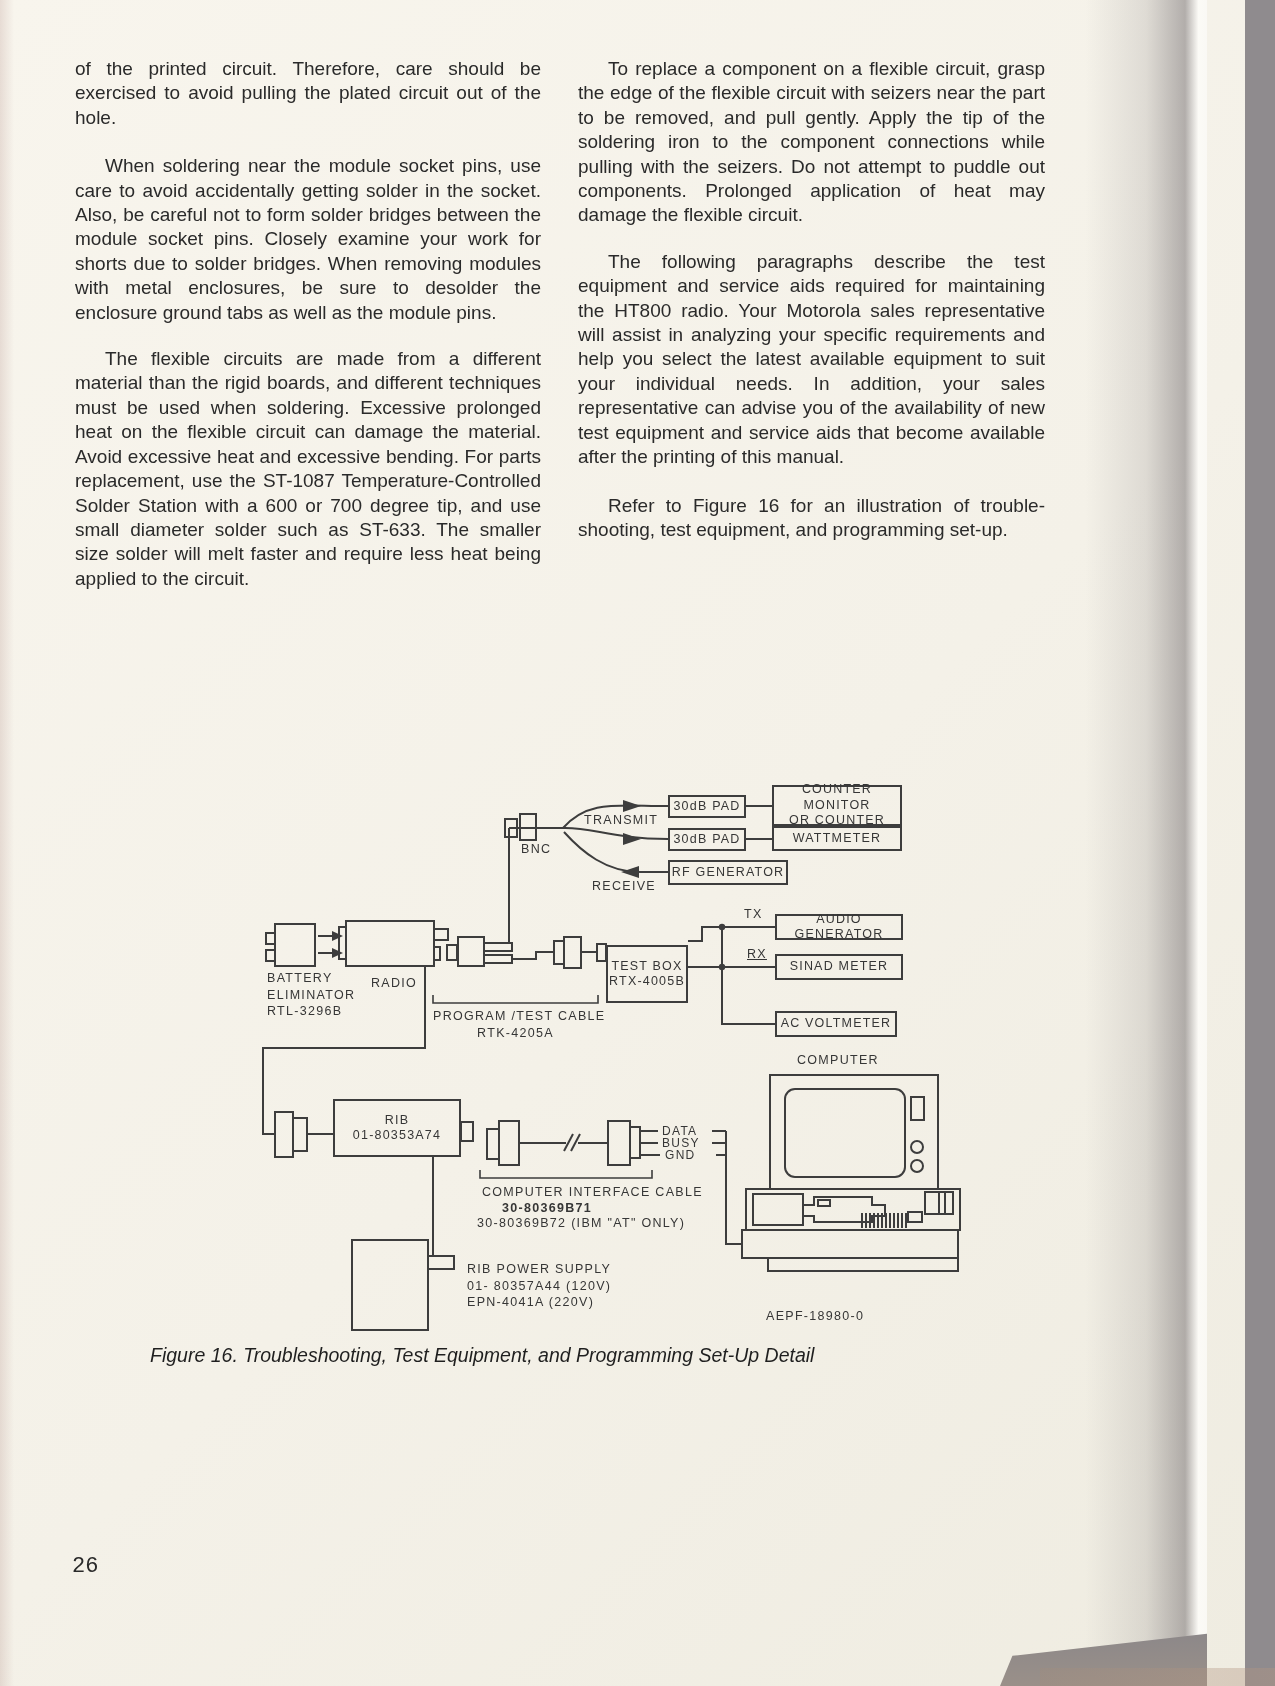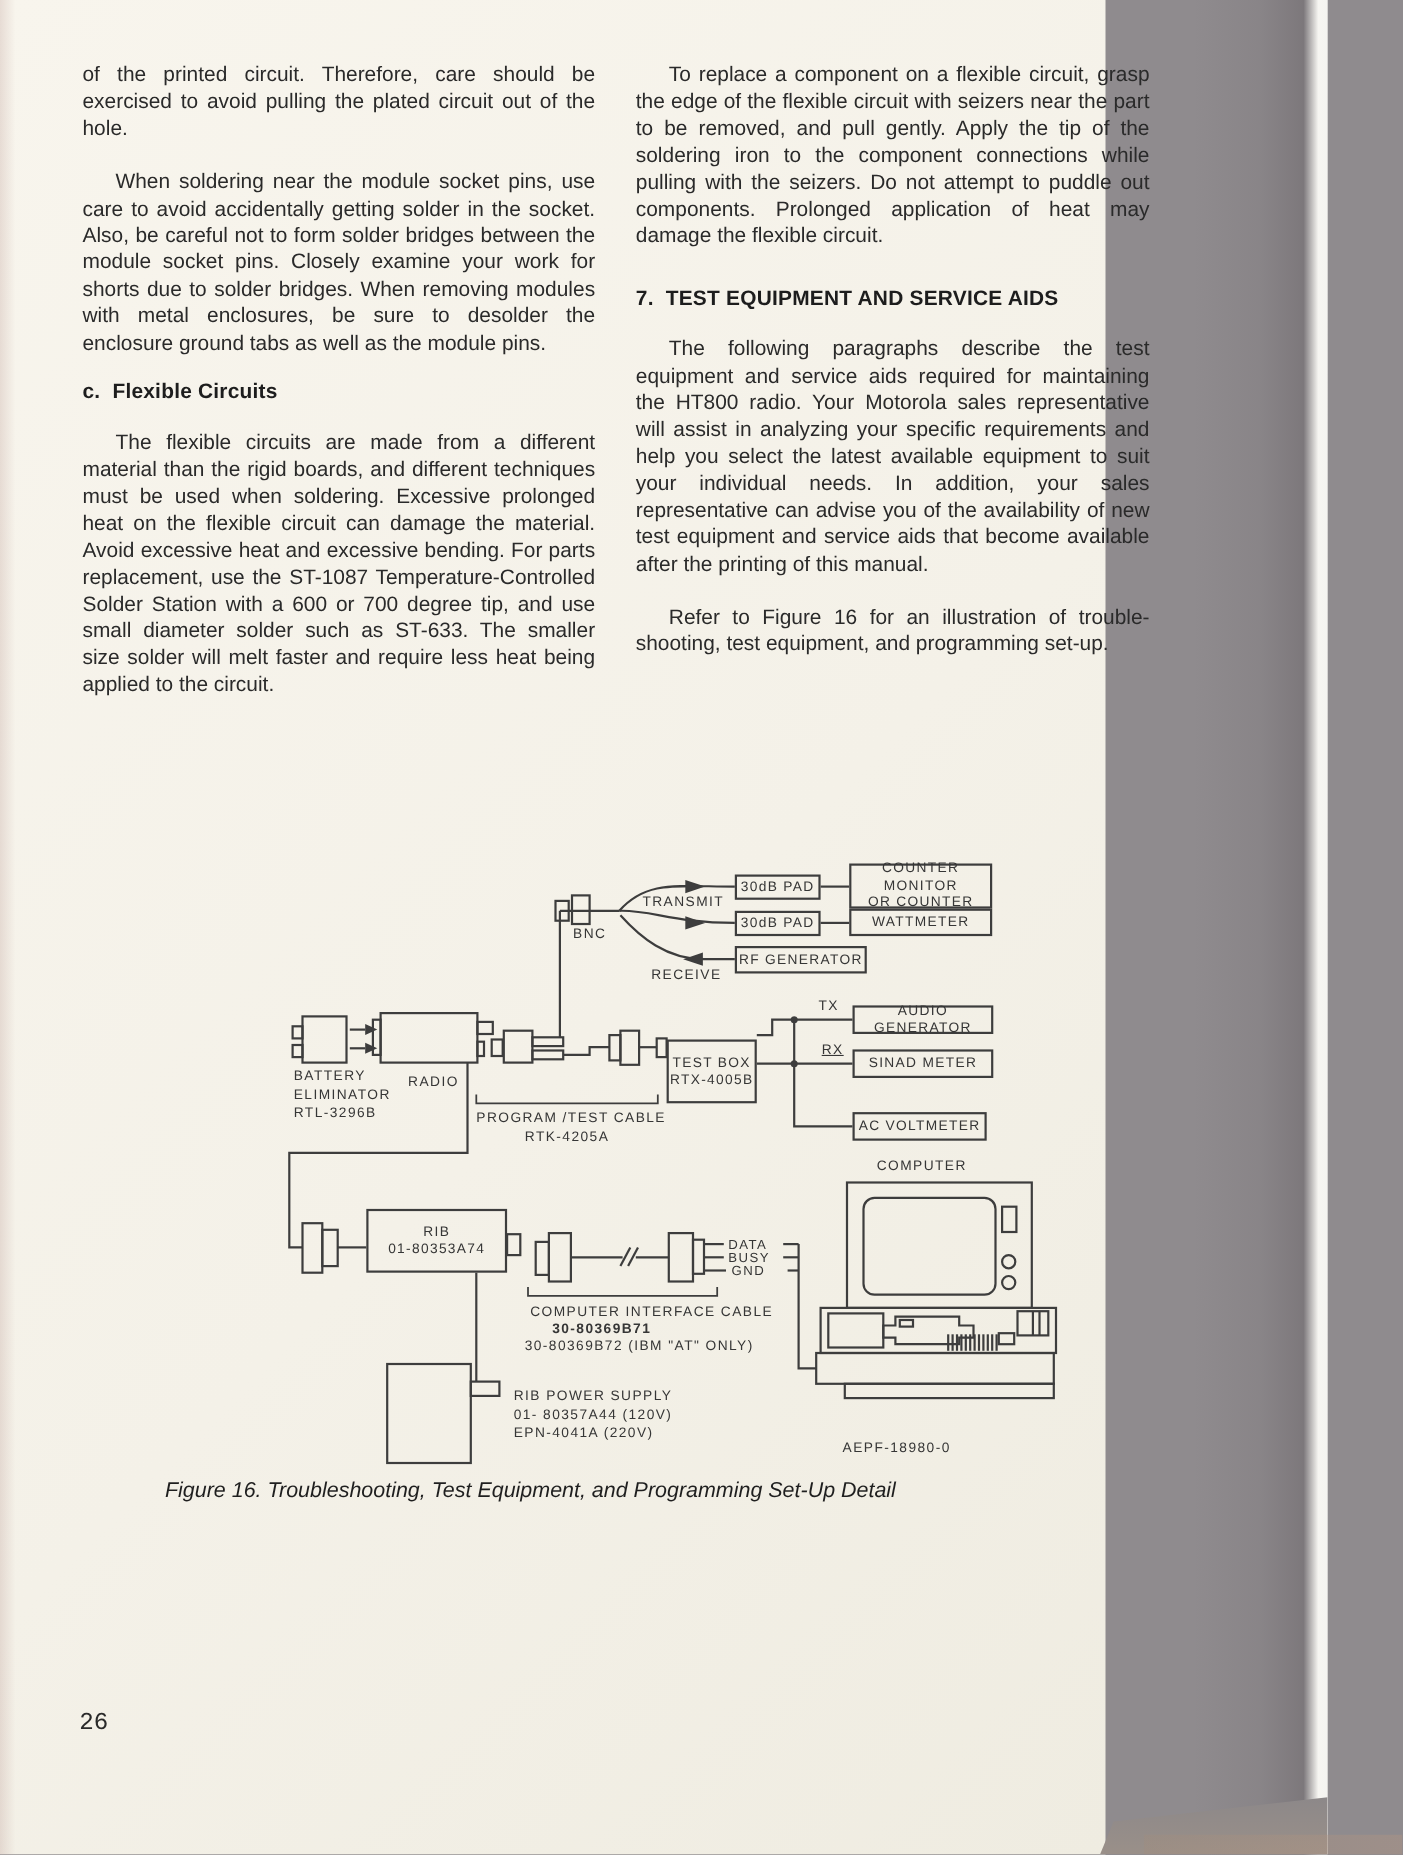--- a/index.html
+++ b/index.html
@@ -2,22 +2,23 @@
 <html><head>
 <meta charset="utf-8">
 <style>
   html,body{margin:0;padding:0;}
   body{
     width:1275px;height:1686px;position:relative;overflow:hidden;
     background:#8f8b8e;
     font-family:"Liberation Sans",sans-serif;
   }
   .page{
-    position:absolute;left:0;top:0;width:1005px;height:1686px;
+    position:absolute;left:0;top:0;width:1207px;height:1686px;
     background:linear-gradient(135deg,#f8f5ed 0%,#f4f1e8 55%,#efece1 100%);
+    padding-left:38px;
   }
   .left-shade{position:absolute;left:0;top:0;width:14px;height:1686px;
     background:linear-gradient(to right,rgba(170,130,125,0.22),rgba(170,130,125,0));}
   .right-shade{position:absolute;left:1085px;top:0;width:122px;height:1686px;
     background:linear-gradient(to right,rgba(105,99,103,0) 0%,rgba(105,99,103,0.16) 50%,
       rgba(105,99,103,0.48) 82%,rgba(252,251,247,0.95) 93%,rgba(250,249,245,0.95) 100%);}
   .corner-cut{position:absolute;left:1000px;top:1628px;width:207px;height:58px;
     background:linear-gradient(to bottom,#8b8789,#9a9089);
     clip-path:polygon(6% 48%,100% 10%,100% 100%,0 100%);}
   .bottom-warm{position:absolute;left:1040px;top:1668px;width:235px;height:18px;
@@ -50,27 +51,25 @@
   .pagenum{position:absolute;left:72px;top:1554px;font-size:22px;color:#2a2a2a;font-family:Liberation Mono, monospace;}
 </style>
 </head>
 <body>
 
 <div class="page">
 
   <div class="col col-left">
     <p class="cont">of the printed circuit. Therefore, care should be exercised to avoid pulling the plated circuit out of the hole.</p>
     <p class="gap">When soldering near the module socket pins, use care to avoid accidentally getting solder in the socket. Also, be careful not to form solder bridges between the module socket pins. Closely examine your work for shorts due to solder bridges. When removing modules with metal enclosures, be sure to desolder the enclosure ground tabs as well as the module pins.</p>
-    <h3>c.&nbsp; Flexible Circuits</h3>
     <p class="afterhead">The flexible circuits are made from a different material than the rigid boards, and different techniques must be used when soldering. Excessive prolonged heat on the flexible circuit can damage the material. Avoid excessive heat and excessive bending. For parts replacement, use the ST-1087 Temperature-Controlled Solder Station with a 600 or 700 degree tip, and use small diameter solder such as ST-633. The smaller size solder will melt faster and require less heat being applied to the circuit.</p>
   </div>
 
   <div class="col col-right">
     <p>To replace a component on a flexible circuit, grasp the edge of the flexible circuit with seizers near the part to be removed, and pull gently. Apply the tip of the soldering iron to the component connections while pulling with the seizers. Do not attempt to puddle out components. Prolonged application of heat may damage the flexible circuit.</p>
-    <h3 class="bighead">7.&nbsp; TEST EQUIPMENT AND SERVICE AIDS</h3>
     <p class="afterhead">The following paragraphs describe the test equipment and service aids required for maintaining the HT800 radio. Your Motorola sales representative will assist in analyzing your specific requirements and help you select the latest available equipment to suit your individual needs. In addition, your sales representative can advise you of the availability of new test equipment and service aids that become available after the printing of this manual.</p>
     <p class="gap">Refer to Figure 16 for an illustration of trouble-shooting, test equipment, and programming set-up.</p>
   </div>
 
   <svg class="dsvg" viewBox="0 0 1275 1686">
 
     <g>
       <polyline points="509,828 509,943"></polyline>
       <line x1="509" y1="828" x2="563" y2="828"></line>
       <rect x="505" y="819" width="12" height="18"></rect>

